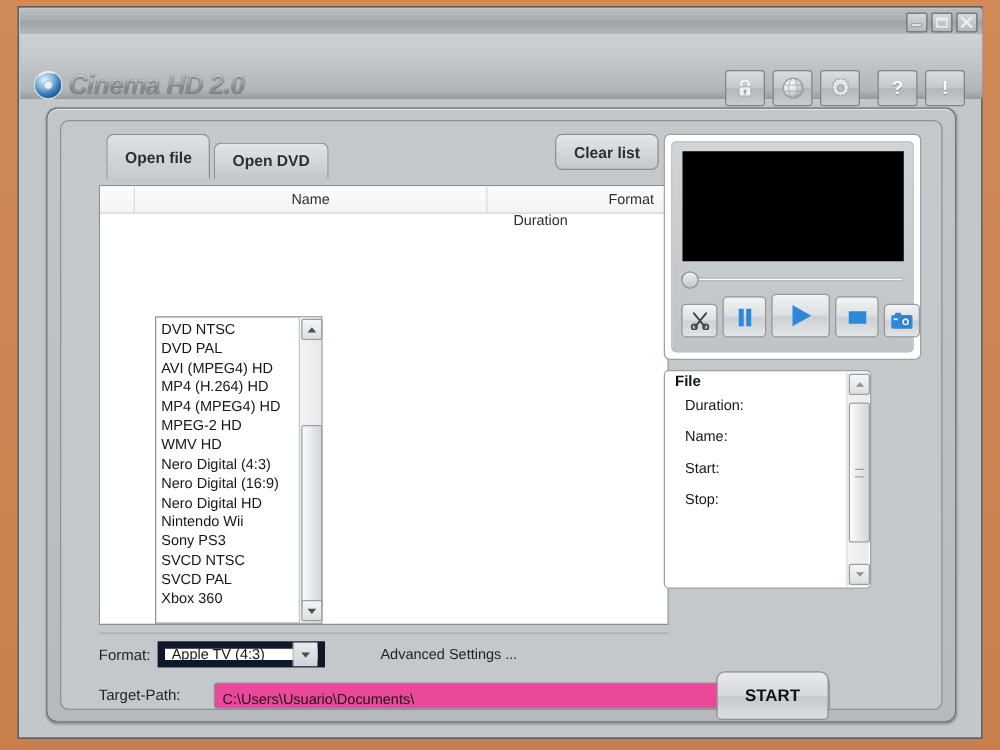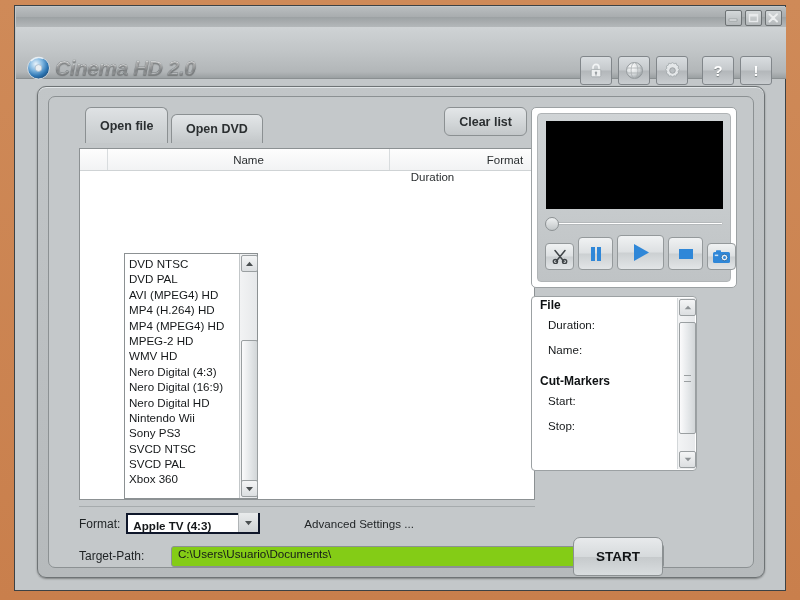--- a/index.html
+++ b/index.html
@@ -157,22 +157,22 @@
     background: linear-gradient(90deg,#fbfbfc 0%,#e4e7e9 55%,#d2d6d8 100%);
   }
 
   
   .sepline { position: absolute; left: 8px; top: 399px; width: 456px; height: 1px; background: #a6abad; }
   .row { position: absolute; display: flex; align-items: center; font-size: 12px; color: #1e2224; }
   .row-format { left: 8px; top: 406px; }
   .lbl { margin-right: 6px; }
   .combo {
     width: 134px; height: 21px;
-    border: 2px solid #0f172a; background: #fff;
-    display: flex; align-items: flex-end; box-sizing: border-box; font-weight: bold;
+    border: 6px solid #0f172a; background: #fff;
+    display: flex; align-items: center; box-sizing: border-box;
   }
   .combo span { flex: 1; padding-left: 5px; font-size: 11.6px; color: #15181a; }
   .combo-arrow {
     width: 19px; height: 19px; margin: 0 0 0 0;
     border-left: 1px solid #b0b4b6;
     background: linear-gradient(180deg,#e9ebec 0%,#cfd3d5 100%);
     display: flex; align-items: center; justify-content: center;
   }
   .quality { margin-left: 42px; display: flex; align-items: center; gap: 9px; }
   .slider { position: relative; width: 176px; height: 14px; }
@@ -180,22 +180,22 @@
   .slider-thumb {
     position: absolute; top: 0; width: 15px; height: 15px; border-radius: 50%;
     background: linear-gradient(180deg,#f0f2f3 0%,#c6cacc 100%);
     border: 1px solid #8c9193;
   }
   .advlink { margin-left: 44px; font-size: 11.6px; color: #1e2224; }
 
   .row-target { left: 8px; top: 437px; }
   .pathbox {
     width: 460px; height: 21px;
-    border: 1px solid #8c9193; border-radius: 3px; background: #84cc16;
-    display: flex; align-items: flex-start; box-sizing: border-box;
+    border: 1px solid #8c9193; border-radius: 3px; background: #ec4899;
+    display: flex; align-items: flex-end; box-sizing: border-box;
   }
   .pathbox span { padding-left: 6px; font-size: 11.6px; color: #15181a; }
   .browse {
     width: 24px; height: 22px; margin-left: 7px;
     border: 1px solid #8c9193; border-radius: 3px;
     background: linear-gradient(180deg,#e9ebec 0%,#cbcfd1 100%);
     display: flex; align-items: center; justify-content: center;
     font-size: 10px; color: #33383a;
   }
   .startbtn {
@@ -477,21 +477,20 @@
               </div>
             </div>
           </div>
 
           <div class="infobox">
             <div class="info-clip">
               <div class="info-scroll">
                 <div class="i-h">File</div>
                 <div class="i-r">Duration:</div>
                 <div class="i-r">Name:</div>
-                <div class="i-h" style="margin-top:18px">Cut-Markers</div>
                 <div class="i-r">Start:</div>
                 <div class="i-r">Stop:</div>
               </div>
             </div>
             <div class="info-sb">
               <div class="sb-btn sb-up">
                 <svg width="8" height="5" viewBox="0 0 8 5">
                     <path d="M4 0.7 L7.3 4.3 L0.7 4.3 Z" fill="#8d9295"></path>
                   </svg>
               </div>

